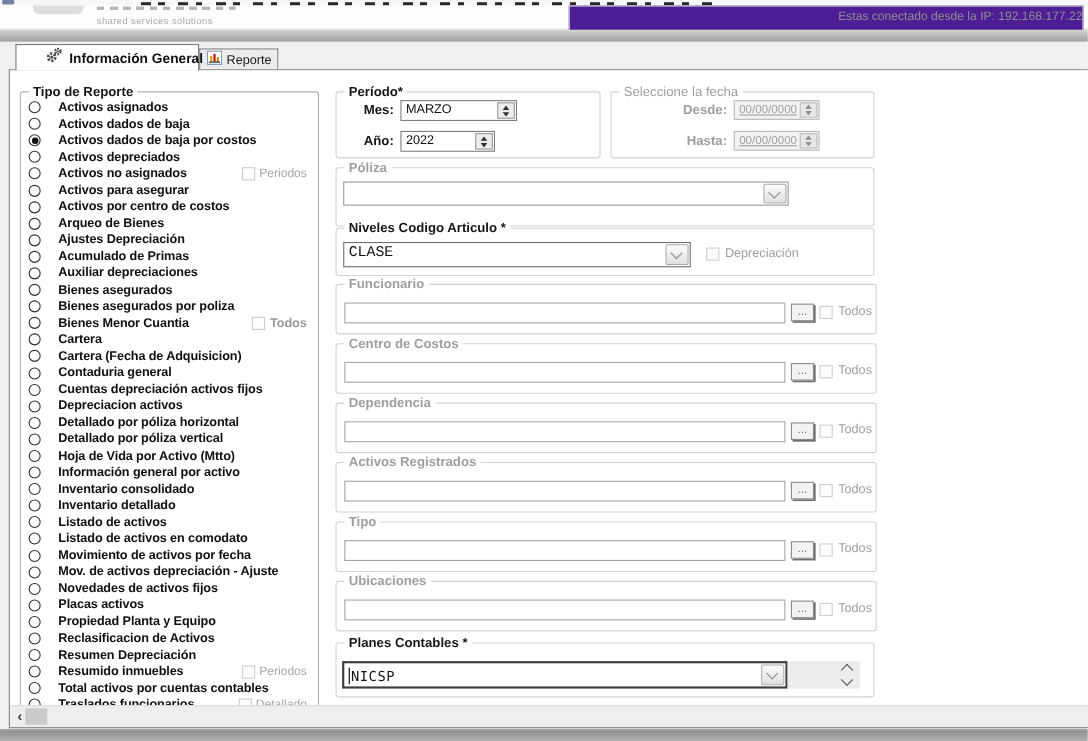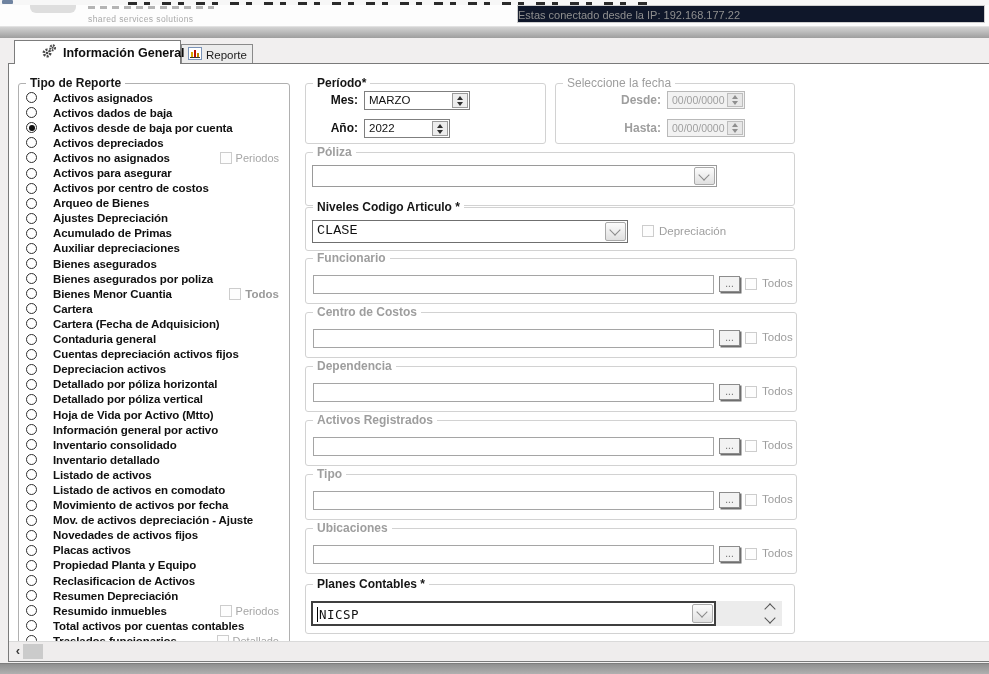--- a/index.html
+++ b/index.html
@@ -11,22 +11,22 @@
   .app-icon{position:absolute;left:2px;top:0;width:11px;height:4px;background:#6f83a0;border-radius:1px;}
   .title-frags{position:absolute;left:128px;top:2px;width:520px;height:3px;
       background:repeating-linear-gradient(90deg,#2b2b2b 0 9px,transparent 9px 16px,#2b2b2b 16px 22px,transparent 22px 34px);}
 
   
   .banner{position:absolute;left:0;top:5px;width:989px;height:22px;background:#fdfdfd;border-bottom:1px solid #e2e2e2;box-sizing:border-box;}
   .logo-frag{position:absolute;left:88px;top:1px;width:126px;height:3px;
       background:repeating-linear-gradient(90deg,#b4b4b4 0 7px,transparent 7px 12px);}
   .logo-blob{position:absolute;left:30px;top:0;width:46px;height:8px;background:#dedede;border-radius:0 0 6px 6px;}
   .tagline{position:absolute;left:88px;top:9px;font-size:8.5px;letter-spacing:.4px;color:#a8a8a8;white-space:nowrap;}
-  .status{position:absolute;left:517px;top:0px;width:468px;height:18px;line-height:18px;border:1px solid #cfcfcf;
-      background:#0f172a;color:var(--status-text,#8f8f8f);font-size:11px;text-align:left;box-sizing:border-box;white-space:nowrap;}
+  .status{position:absolute;left:517px;top:0px;width:468px;height:32px;line-height:18px;border:1px solid #cfcfcf;
+      background:#4c1d95;color:var(--status-text,#8f8f8f);font-size:11px;text-align:right;box-sizing:border-box;white-space:nowrap;}
 
   .graybar{position:absolute;left:0;top:27px;width:989px;height:11px;background:linear-gradient(#d4d4d4,#9e9e9e);}
   .main{position:absolute;left:0;top:38px;width:989px;height:625px;background:#f1efef;}
   .bottombar{position:absolute;left:0;top:663px;width:989px;height:11px;background:linear-gradient(#8f8f8f,#b0b0b0);border-top:1px solid #7d7d7d;box-sizing:border-box;}
 
   
   .tab{position:absolute;display:flex;align-items:center;box-sizing:border-box;cursor:default;}
   .tab-active{left:14px;top:40px;width:167px;height:24px;background:#fff;border:1px solid #7c7c7c;border-bottom:none;z-index:3;padding-left:26px;gap:6px;}
   .tab-active .tab-label{font-weight:bold;font-size:12.5px;color:#0f0f0f;white-space:nowrap;}
   .tab-inactive{left:181px;top:44px;width:72px;height:20px;background:#ececec;border:1px solid #8a8a8a;border-bottom:none;z-index:1;padding-left:6px;gap:4px;}
@@ -58,21 +58,21 @@
   .clbl{font-size:11px;color:#a6a6a6;white-space:nowrap;}
   .clbl.bold{font-weight:bold;font-size:11.5px;color:#9a9a9a;}
 
   
   .spinbox{position:absolute;display:flex;border:1px solid #7f7f7f;background:#fff;box-sizing:border-box;align-items:stretch;}
   .spinbox .val{flex:1;font-size:11.5px;color:#111;padding:2px 4px;white-space:nowrap;overflow:hidden;}
   .spinbox .spin{width:14px;margin:1px;border:1px solid #9a9a9a;background:#ededed;display:flex;flex-direction:column;align-items:center;justify-content:center;gap:2px;flex:none;}
   .tri-up{width:0;height:0;border-left:3px solid transparent;border-right:3px solid transparent;border-bottom:4px solid #2f2f2f;}
   .tri-down{width:0;height:0;border-left:3px solid transparent;border-right:3px solid transparent;border-top:4px solid #2f2f2f;}
   .spinbox.disabled{border-color:#b9b9b9;background:#f2f2f2;}
-  .spinbox.disabled .val{color:#9f9f9f;}
+  .spinbox.disabled .val{color:#9f9f9f;text-decoration:underline;}
   .spinbox.disabled .spin{background:#e7e7e7;border-color:#bdbdbd;}
   .spinbox.disabled .tri-up{border-bottom-color:#8f8f8f;}
   .spinbox.disabled .tri-down{border-top-color:#8f8f8f;}
   .flbl{position:absolute;font-size:12px;font-weight:bold;color:#141414;text-align:right;white-space:nowrap;}
   .flbl.gray{color:var(--disabled-text,#9e9e9e);}
 
   
   .combo{position:absolute;display:flex;border:1px solid #8f8f8f;background:#fff;box-sizing:border-box;}
   .combo .cval{flex:1;padding:2px 4px;font-size:12px;color:#111;white-space:nowrap;overflow:hidden;}
   .combo .drop{width:19px;margin:1px;border:1px solid #a9a9a9;border-radius:2px;background:linear-gradient(#fcfcfc,#e0e0e0);position:relative;flex:none;}
@@ -156,21 +156,21 @@
             </div>
 
             <div class="radio-row">
               <span class="radio"></span>
               <span class="radio-label">Activos dados de baja</span>
 
             </div>
 
             <div class="radio-row">
               <span class="radio checked"></span>
-              <span class="radio-label">Activos desde de baja por cuenta</span>
+              <span class="radio-label">Activos dados de baja por costos</span>
 
             </div>
 
             <div class="radio-row">
               <span class="radio"></span>
               <span class="radio-label">Activos depreciados</span>
 
             </div>
 
             <div class="radio-row">

